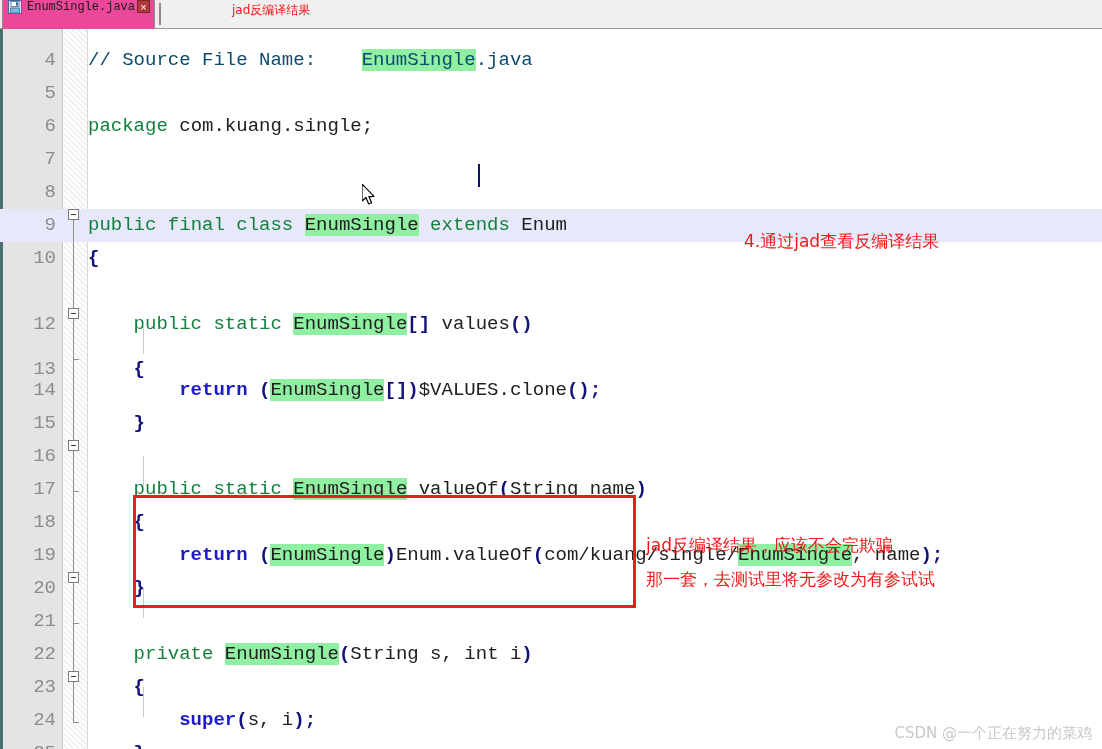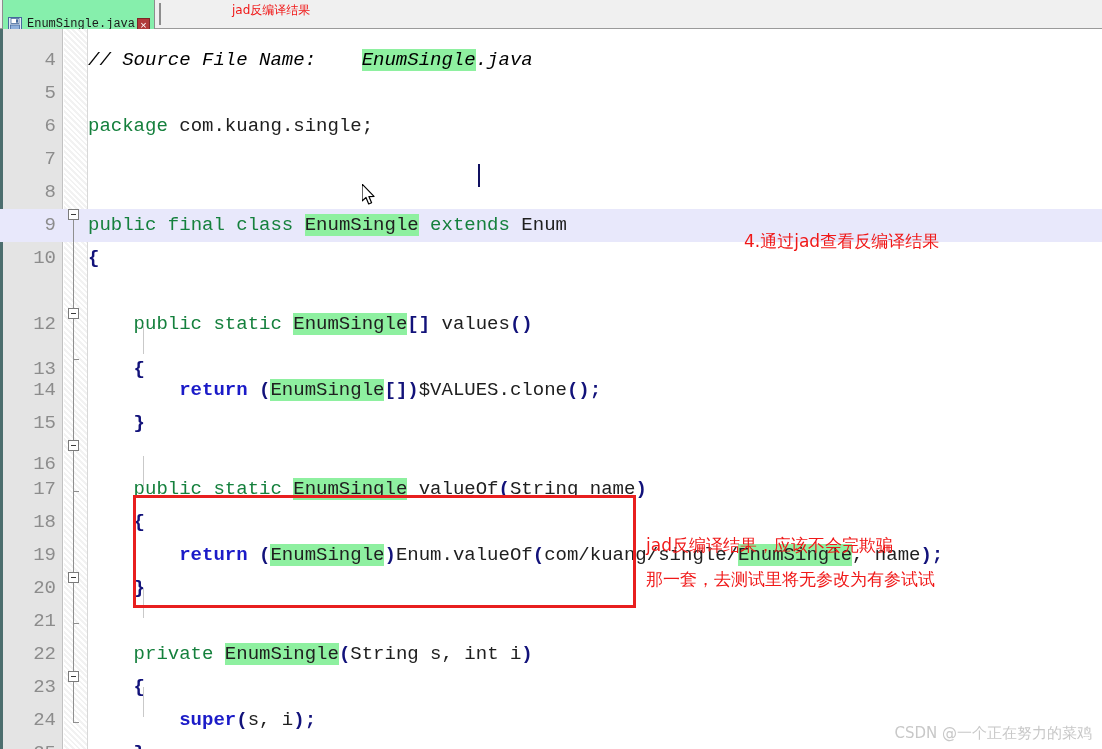--- a/index.html
+++ b/index.html
@@ -26,25 +26,25 @@
     height: 29px;
     background: #f0f0f0;
     border-bottom: 1px solid #9a9a9a;
     box-sizing: border-box;
   }
   .tab {
     position: absolute;
     left: 2px; top: 0px;
     height: 32px;
     box-sizing: border-box;
-    background: #86efac;
+    background: #ec4899;
     border: 1px solid #8d8d8d;
     border-top: none;
     display: flex;
-    align-items: flex-end;
+    align-items: flex-start;
     padding: 0 4px 0 5px;
   }
   .tab-topline {
     position: absolute;
     left: 2px; top: 0;
     width: 144px;
     height: 4px;
     background: #f5a623;
   }
   .tab-icon {
@@ -153,21 +153,21 @@
     position: absolute;
     left: 88px;
     font-family: "Liberation Mono", "DejaVu Sans Mono", monospace;
     font-size: 19px;
     color: #202020;
     white-space: pre;
   }
   .kw      { color: #15803d; }
   .kw-b    { color: #1b1bc8; font-weight: bold; }
   .punct   { color: #12127a; font-weight: bold; }
-  .cmt     { color: #000000; font-style: italic; }
+  .cmt     { color: #0c4a6e; }
   .plain   { color: #202020; }
   .hl      { background: #8ef0a0; }
 
   
   .foldbox {
     position: absolute;
     width: 11px; height: 11px;
     box-sizing: border-box;
     border: 1px solid #7b7b7b;
     background: #ffffff;
@@ -302,21 +302,21 @@
           <div class="code"><span class="plain">    </span><span class="punct">{</span></div>
         </div>
         <div class="line" style="top: 345px;">
           <div class="lnum">14</div>
           <div class="code"><span class="plain">        </span><span class="kw-b">return</span><span class="plain"> </span><span class="punct">(</span><span class="plain hl">EnumSingle</span><span class="punct">[])</span><span class="plain">$VALUES</span><span class="plain">.</span><span class="plain">clone</span><span class="punct">();</span></div>
         </div>
         <div class="line" style="top: 378px;">
           <div class="lnum">15</div>
           <div class="code"><span class="plain">    </span><span class="punct">}</span></div>
         </div>
-        <div class="line" style="top: 411px; margin-top: 8px;">
+        <div class="line" style="top: 411px;">
           <div class="lnum">16</div>
           <div class="code"></div>
         </div>
         <div class="line" style="top: 444px;">
           <div class="lnum">17</div>
           <div class="code"><span class="plain">    </span><span class="kw">public</span><span class="plain"> </span><span class="kw">static</span><span class="plain"> </span><span class="plain hl">EnumSingle</span><span class="plain"> </span><span class="plain">valueOf</span><span class="punct">(</span><span class="plain">String</span><span class="plain"> </span><span class="plain">name</span><span class="punct">)</span></div>
         </div>
         <div class="line" style="top: 477px;">
           <div class="lnum">18</div>
           <div class="code"><span class="plain">    </span><span class="punct">{</span></div>

